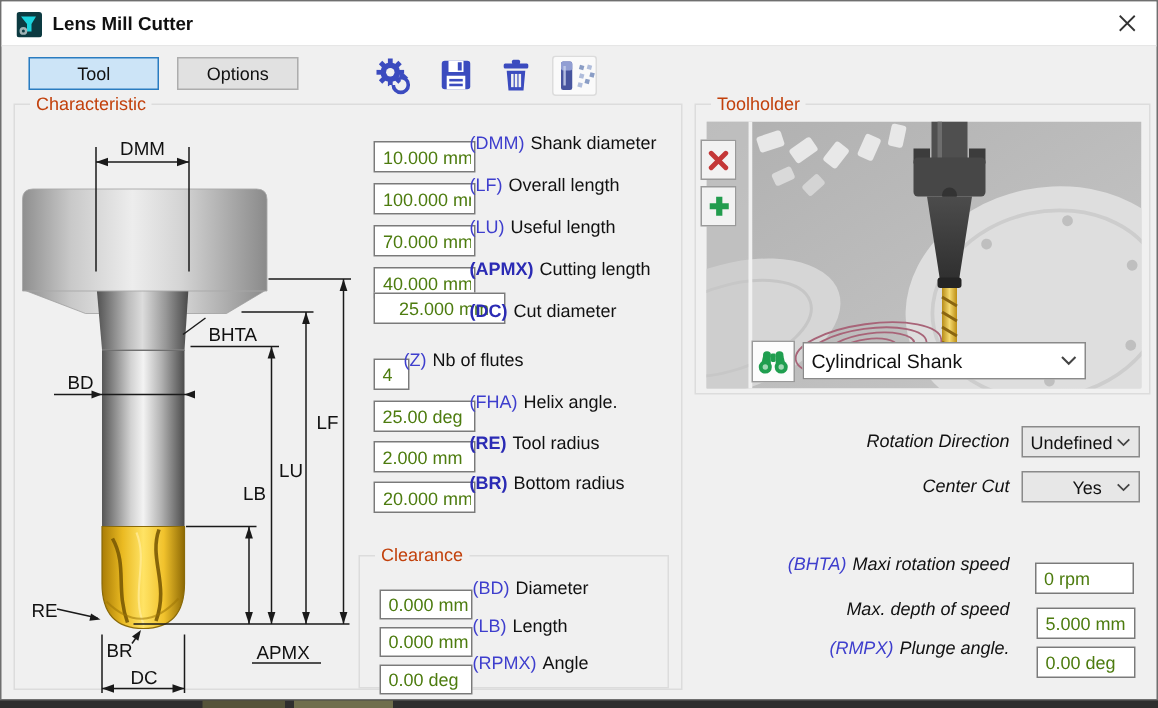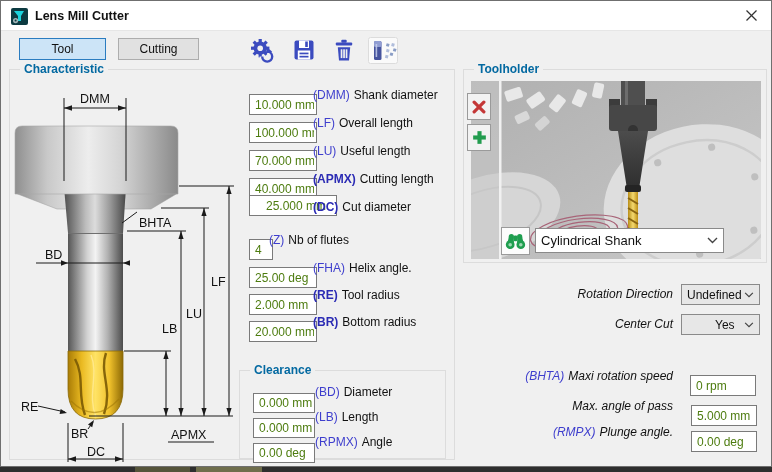--- a/index.html
+++ b/index.html
@@ -9,21 +9,21 @@
     border:1px solid #6f6f6f;font-family:"Liberation Sans",sans-serif;overflow:hidden;
   }
   .titlebar{position:absolute;left:0;top:0;width:100%;height:30px;background:#ffffff;border-bottom:1px solid #e6e6e6;display:flex;align-items:center;}
   .title-text{position:absolute;left:34px;top:0;height:30px;display:flex;align-items:center;font-size:12.5px;color:#111;font-weight:bold;}
   .app-icon{position:absolute;left:10px;top:7px;width:17px;height:17px;}
   .close-btn{position:absolute;right:0;top:0;width:40px;height:29px;display:flex;align-items:center;justify-content:center;background:transparent;border:none;cursor:default;}
   .tab{position:absolute;height:22px;display:flex;align-items:center;justify-content:center;font-size:12px;color:#111;border:1px solid #adadad;background:#e1e1e1;}
   .tab.selected{background:#cce4f7;border:1px solid #2a7cc0;}
   .icon-btn{position:absolute;width:32px;height:30px;display:flex;align-items:center;justify-content:center;background:transparent;border:none;padding:0;}
   .groupbox{position:absolute;border:1px solid #dcdcdc;}
-  .gb-label{position:absolute;top:-8px;left:10px;background:#f0f0f0;padding:0 4px;font-size:12px;color:#0369a1;white-space:nowrap;font-weight:bold;}
+  .gb-label{position:absolute;top:-8px;left:10px;background:#f0f0f0;padding:0 4px;font-size:12px;color:#c2410c;white-space:nowrap;}
   .vbox{position:absolute;background:#fff;border:1px solid #7a7a7a;font:12px "Liberation Sans",sans-serif;color:#4d7c0f;padding:0 2px 0 5px;margin:10px;overflow:hidden;white-space:nowrap;}
   input.vbox{outline:none;}
   .flabel{position:absolute;font-size:12px;color:#111;display:flex;align-items:center;height:21px;white-space:nowrap;}
   .code{color:#3e3ecd;margin-right:4px;}
   .code.b{font-weight:700;color:#2b2bb4;}
   .rlabel{position:absolute;right:98px;font-size:12px;color:#111;text-align:right;white-space:nowrap;font-style:italic;}
   .combo{position:absolute;display:flex;align-items:center;justify-content:space-between;border:1px solid #8a8a8a;background:#e7e7e7;font-size:12px;color:#111;padding:0 5px;white-space:nowrap;overflow:hidden;}
   .combo.white{background:#fff;font-size:13px;}
   .sq-btn{position:absolute;display:flex;align-items:center;justify-content:center;background:#f2f2f2;border:1px solid #9a9a9a;padding:0;}
   .below-strip{position:absolute;left:0;top:467px;width:772px;height:5px;background:#2e2e2e;}
@@ -44,21 +44,21 @@
     <span class="title-text">Lens Mill Cutter</span>
     <button class="close-btn">
       <svg width="13" height="13" viewBox="0 0 13 13">
         <line x1="1.5" y1="1.5" x2="11.5" y2="11.5" stroke="#333" stroke-width="1.2"></line>
         <line x1="11.5" y1="1.5" x2="1.5" y2="11.5" stroke="#333" stroke-width="1.2"></line>
       </svg>
     </button>
   </div>
 
   <button class="tab selected" style="left:18px;top:37px;width:87px;">Tool</button>
-  <button class="tab" style="left:117px;top:37px;width:81px;">Cutting</button>
+  <button class="tab" style="left:117px;top:37px;width:81px;">Options</button>
 
   <button class="icon-btn" style="left:245px;top:34px;">
     <svg width="27" height="27" viewBox="0 0 27 27">
       <g fill="#3b4bbf">
         <rect x="9.6" y="2" width="3.2" height="18.4" transform="rotate(0 11.2 11.2)"></rect>
         <rect x="9.6" y="2" width="3.2" height="18.4" transform="rotate(45 11.2 11.2)"></rect>
         <rect x="9.6" y="2" width="3.2" height="18.4" transform="rotate(90 11.2 11.2)"></rect>
         <rect x="9.6" y="2" width="3.2" height="18.4" transform="rotate(135 11.2 11.2)"></rect>
         <circle cx="11.2" cy="11.2" r="6.6"></circle>
       </g>
@@ -411,21 +411,21 @@
   <div class="combo" style="left:680px;top:313px;width:79px;height:21px;padding-left:33px;">
     <span>Yes</span>
     <svg width="10" height="6" viewBox="0 0 11 7">
       <polyline points="1,1 5.5,5.5 10,1" stroke="#444" stroke-width="1.4" fill="none"></polyline>
     </svg>
   </div>
 
   <div class="rlabel" style="top:368px;"><span class="code">(BHTA)</span><span>Maxi rotation speed</span></div>
   <input class="vbox" style="left: 679px; top: 364px; width: 66px; height: 21px;" value="0 rpm">
 
-  <div class="rlabel" style="top:398px;">Max. angle of pass</div>
+  <div class="rlabel" style="top:398px;">Max. depth of speed</div>
   <input class="vbox" style="left: 680px; top: 394px; width: 66px; height: 21px;" value="5.000 mm">
 
   <div class="rlabel" style="top:424px;"><span class="code">(RMPX)</span><span>Plunge angle.</span></div>
   <input class="vbox" style="left: 680px; top: 420px; width: 66px; height: 21px;" value="0.00 deg">
 
 </div>
 
 <div class="below-strip">
   <div class="blob" style="left:135px;width:55px;background:#55543a;"></div>
   <div class="blob" style="left:196px;width:66px;background:#6f6e4c;"></div>

